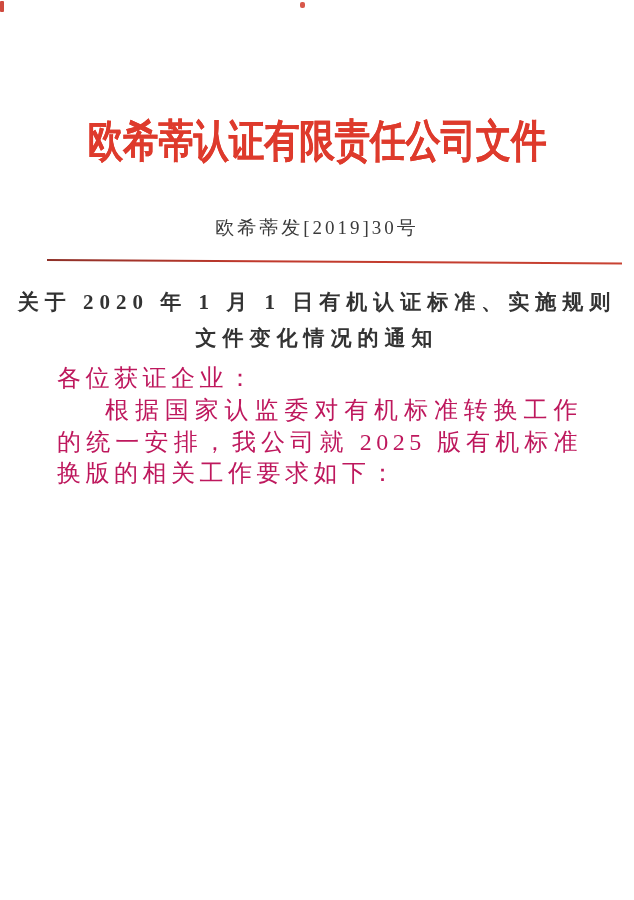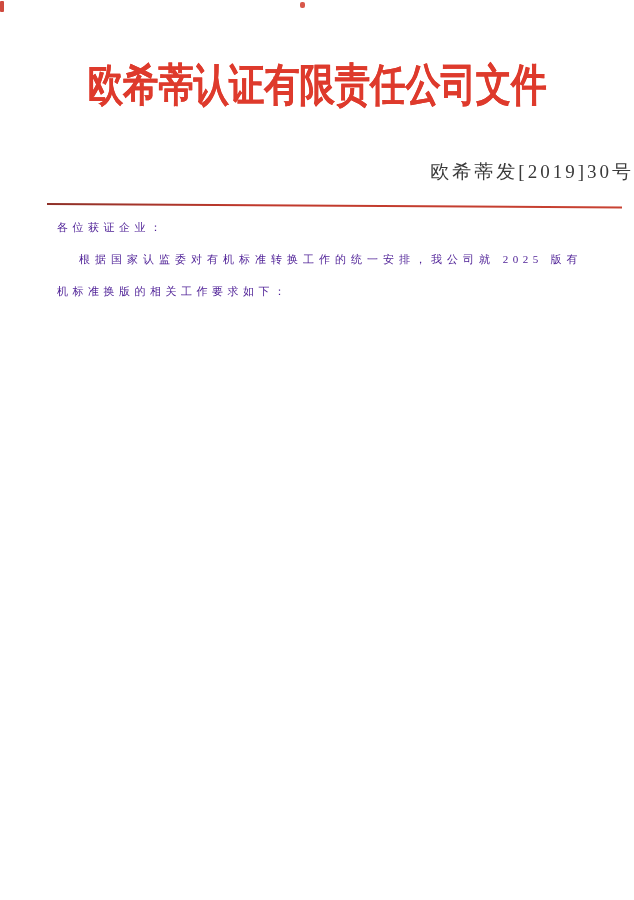--- a/index.html
+++ b/index.html
@@ -6,21 +6,21 @@
   body {
     width: 634px; height: 900px;
     background: #ffffff;
     font-family: "Liberation Serif", "DejaVu Serif", serif;
     overflow: hidden;
     position: relative;
   }
   .page {
     width: 634px; height: 900px;
     box-sizing: border-box;
-    padding-top: 60px;
+    padding-top: 116px;
     position: relative;
   }
   
   .speck1 {
     position: absolute; left: 0; top: 1px;
     width: 4px; height: 11px;
     background: #cf4a3e; border-radius: 1px;
   }
   .speck2 {
     position: absolute; left: 300px; top: 2px;
@@ -38,21 +38,21 @@
     font-size: 42px;
     font-weight: bold;
     color: #de3a2c;
     letter-spacing: 0px;
     transform: scaleX(0.84) scaleY(1.06);
     transform-origin: center center;
     text-shadow: 0.4px 0 0 #de3a2c;
   }
   .doc-number {
     margin-top: 49px;
-    text-align: right;
+    text-align: center;
     font-size: 19px;
     letter-spacing: 3px;
     color: #3a3a3a;
     line-height: 22px;
   }
   .red-rule {
     position: relative;
     margin: 20px auto 0 auto;
     margin-left: 47px;
     width: 575px;
@@ -65,22 +65,22 @@
     margin-top: 23px;
     text-align: center;
     color: #333333;
     font-weight: 600;
     font-size: 21px;
     letter-spacing: 6px;
     line-height: 36px;
   }
   .body-text {
     margin: 7px 52px 0 57px;
-    color: #4c1d95;
-    font-size: 11px;
+    color: #be185d;
+    font-size: 24px;
     letter-spacing: 4.5px;
     line-height: 31.6px;
     text-align: justify;
     text-justify: inter-character;
   }
   .body-text p { margin: 0; }
   .salutation { text-indent: 0; }
   .para { text-indent: 2em; }
 </style>
 </head>
@@ -92,19 +92,23 @@
   <div class="speck2"></div>
 
   <div class="org-title-wrap">
     <span class="org-title">欧希蒂认证有限责任公司文件</span>
   </div>
 
   <div class="doc-number">欧希蒂发[2019]30号</div>
 
   <div class="red-rule"></div>
 
+  <div class="notice-title">
+    <div>关于 2020 年 1 月 1 日有机认证标准、实施规则</div>
+    <div>文件变化情况的通知</div>
+  </div>
 
   <div class="body-text">
     <p class="salutation">各位获证企业：</p>
     <p class="para">根据国家认监委对有机标准转换工作的统一安排，我公司就 2025 版有机标准换版的相关工作要求如下：</p>
   </div>
 
 </div>
 
 </body></html>

